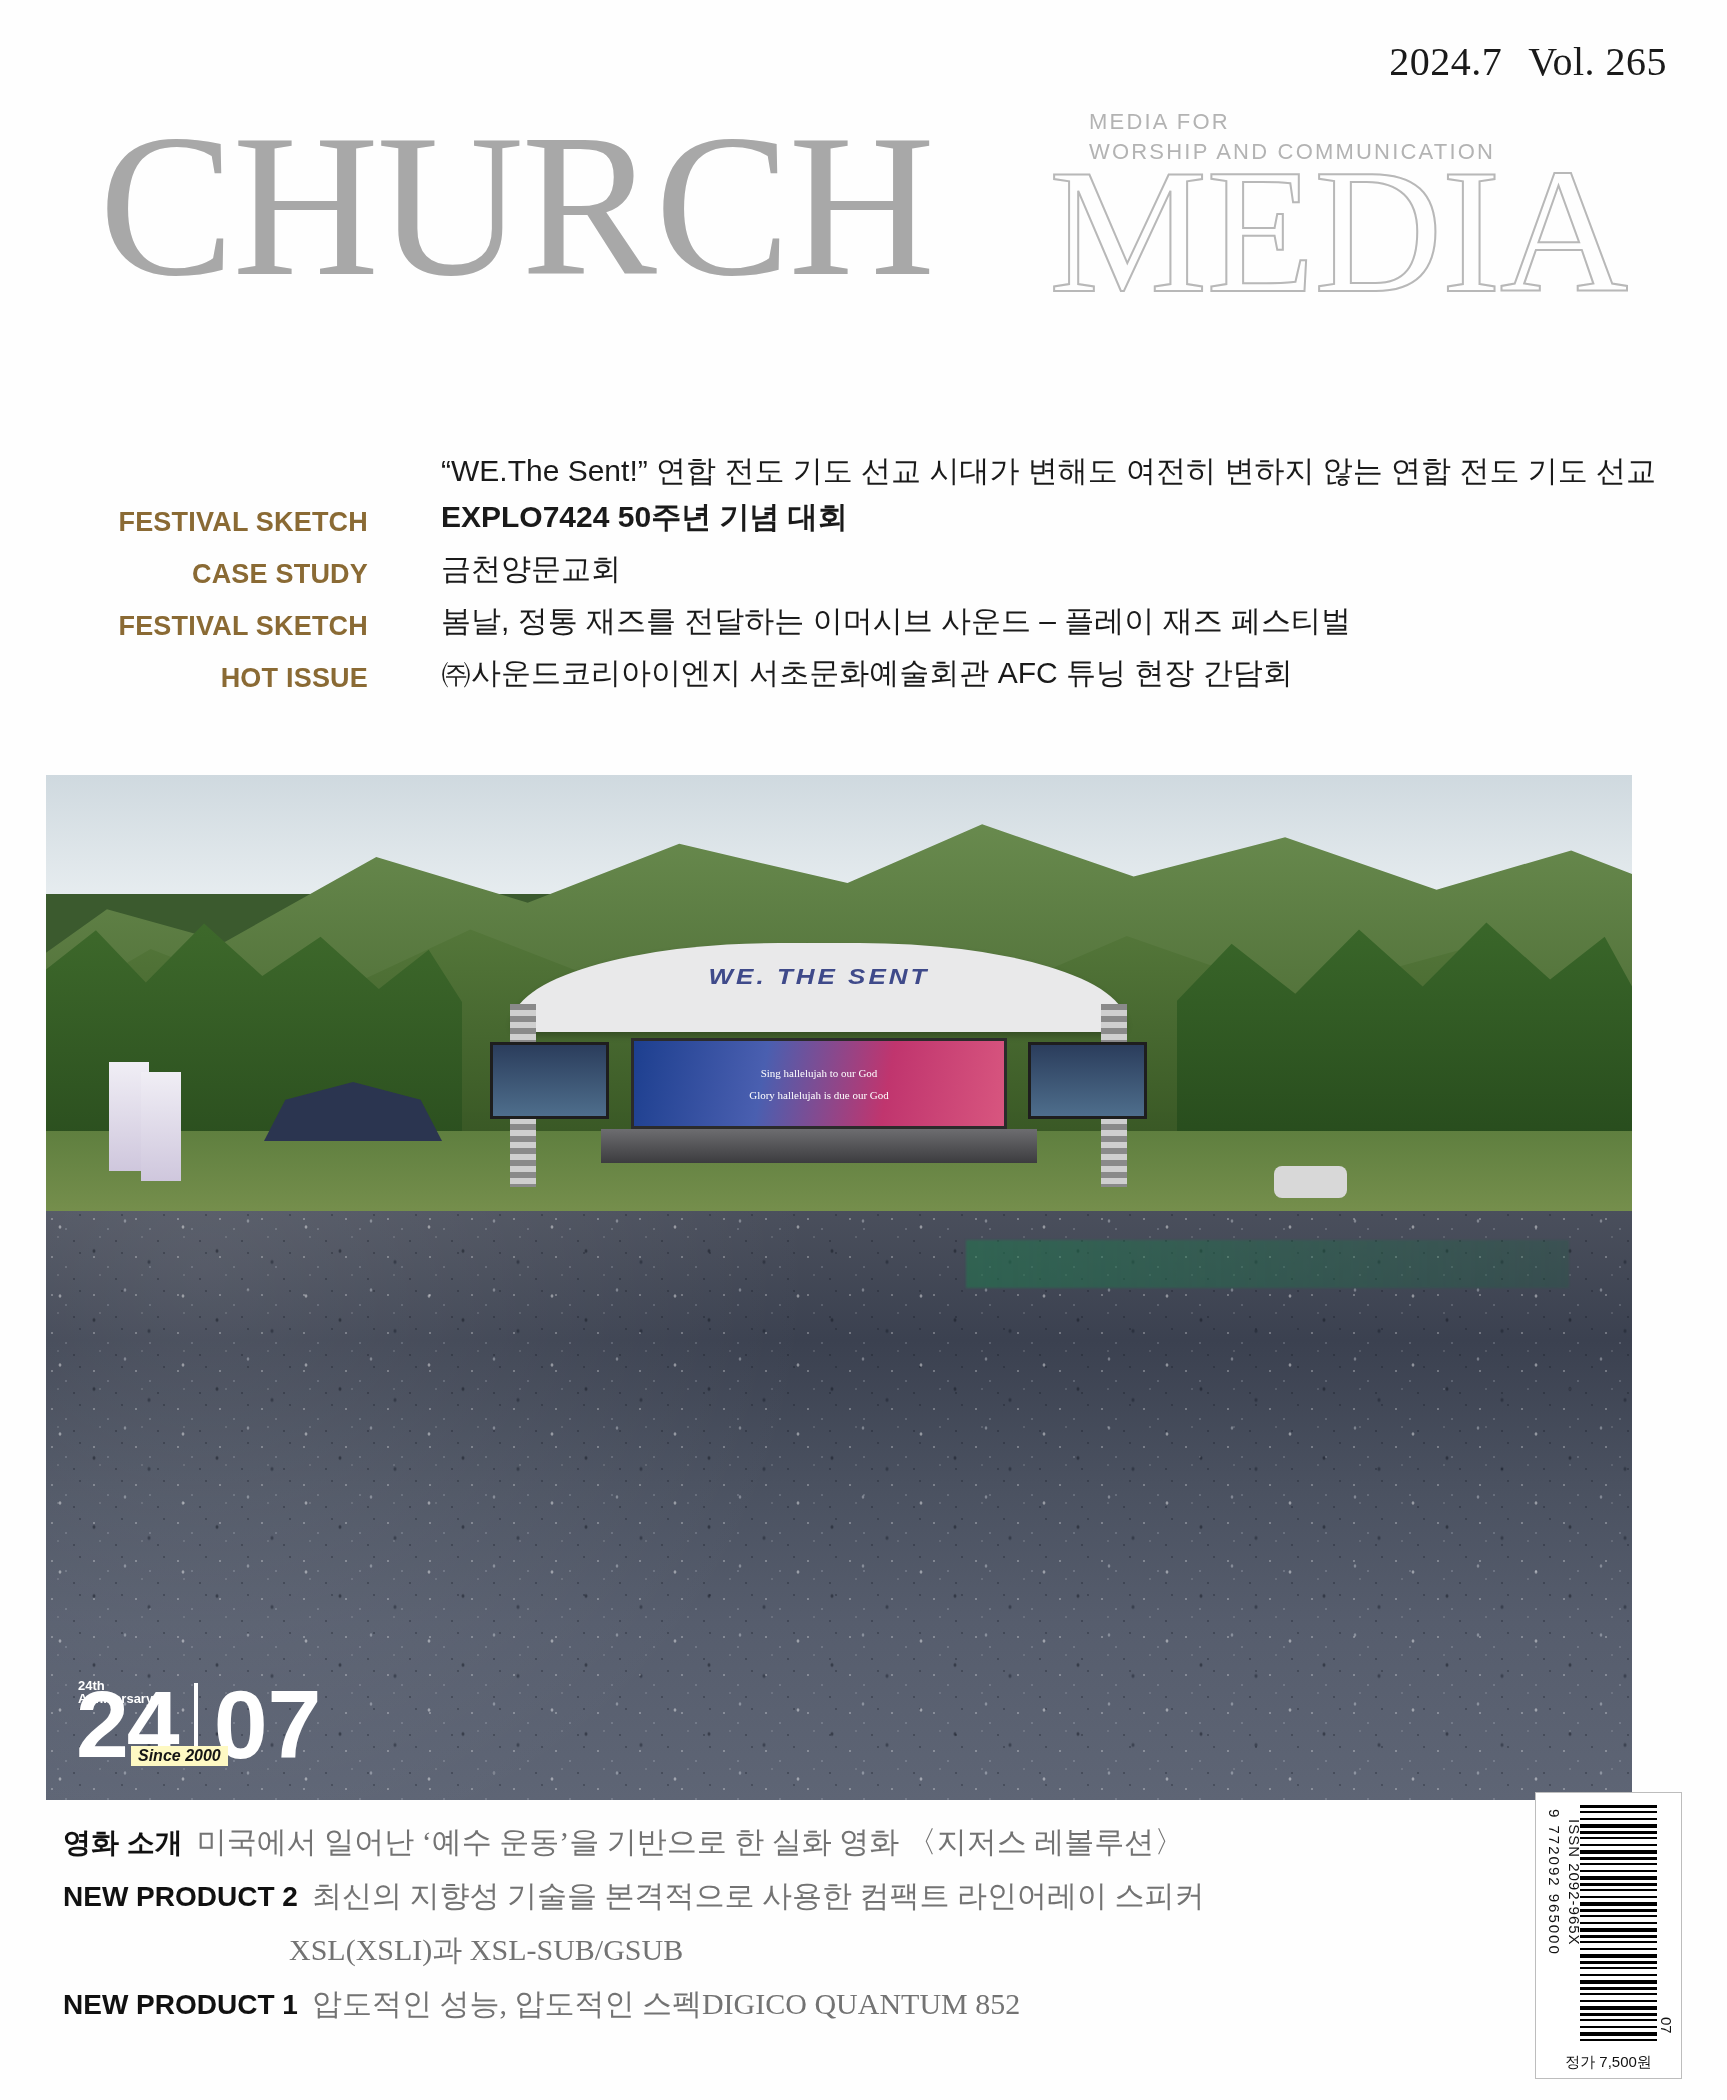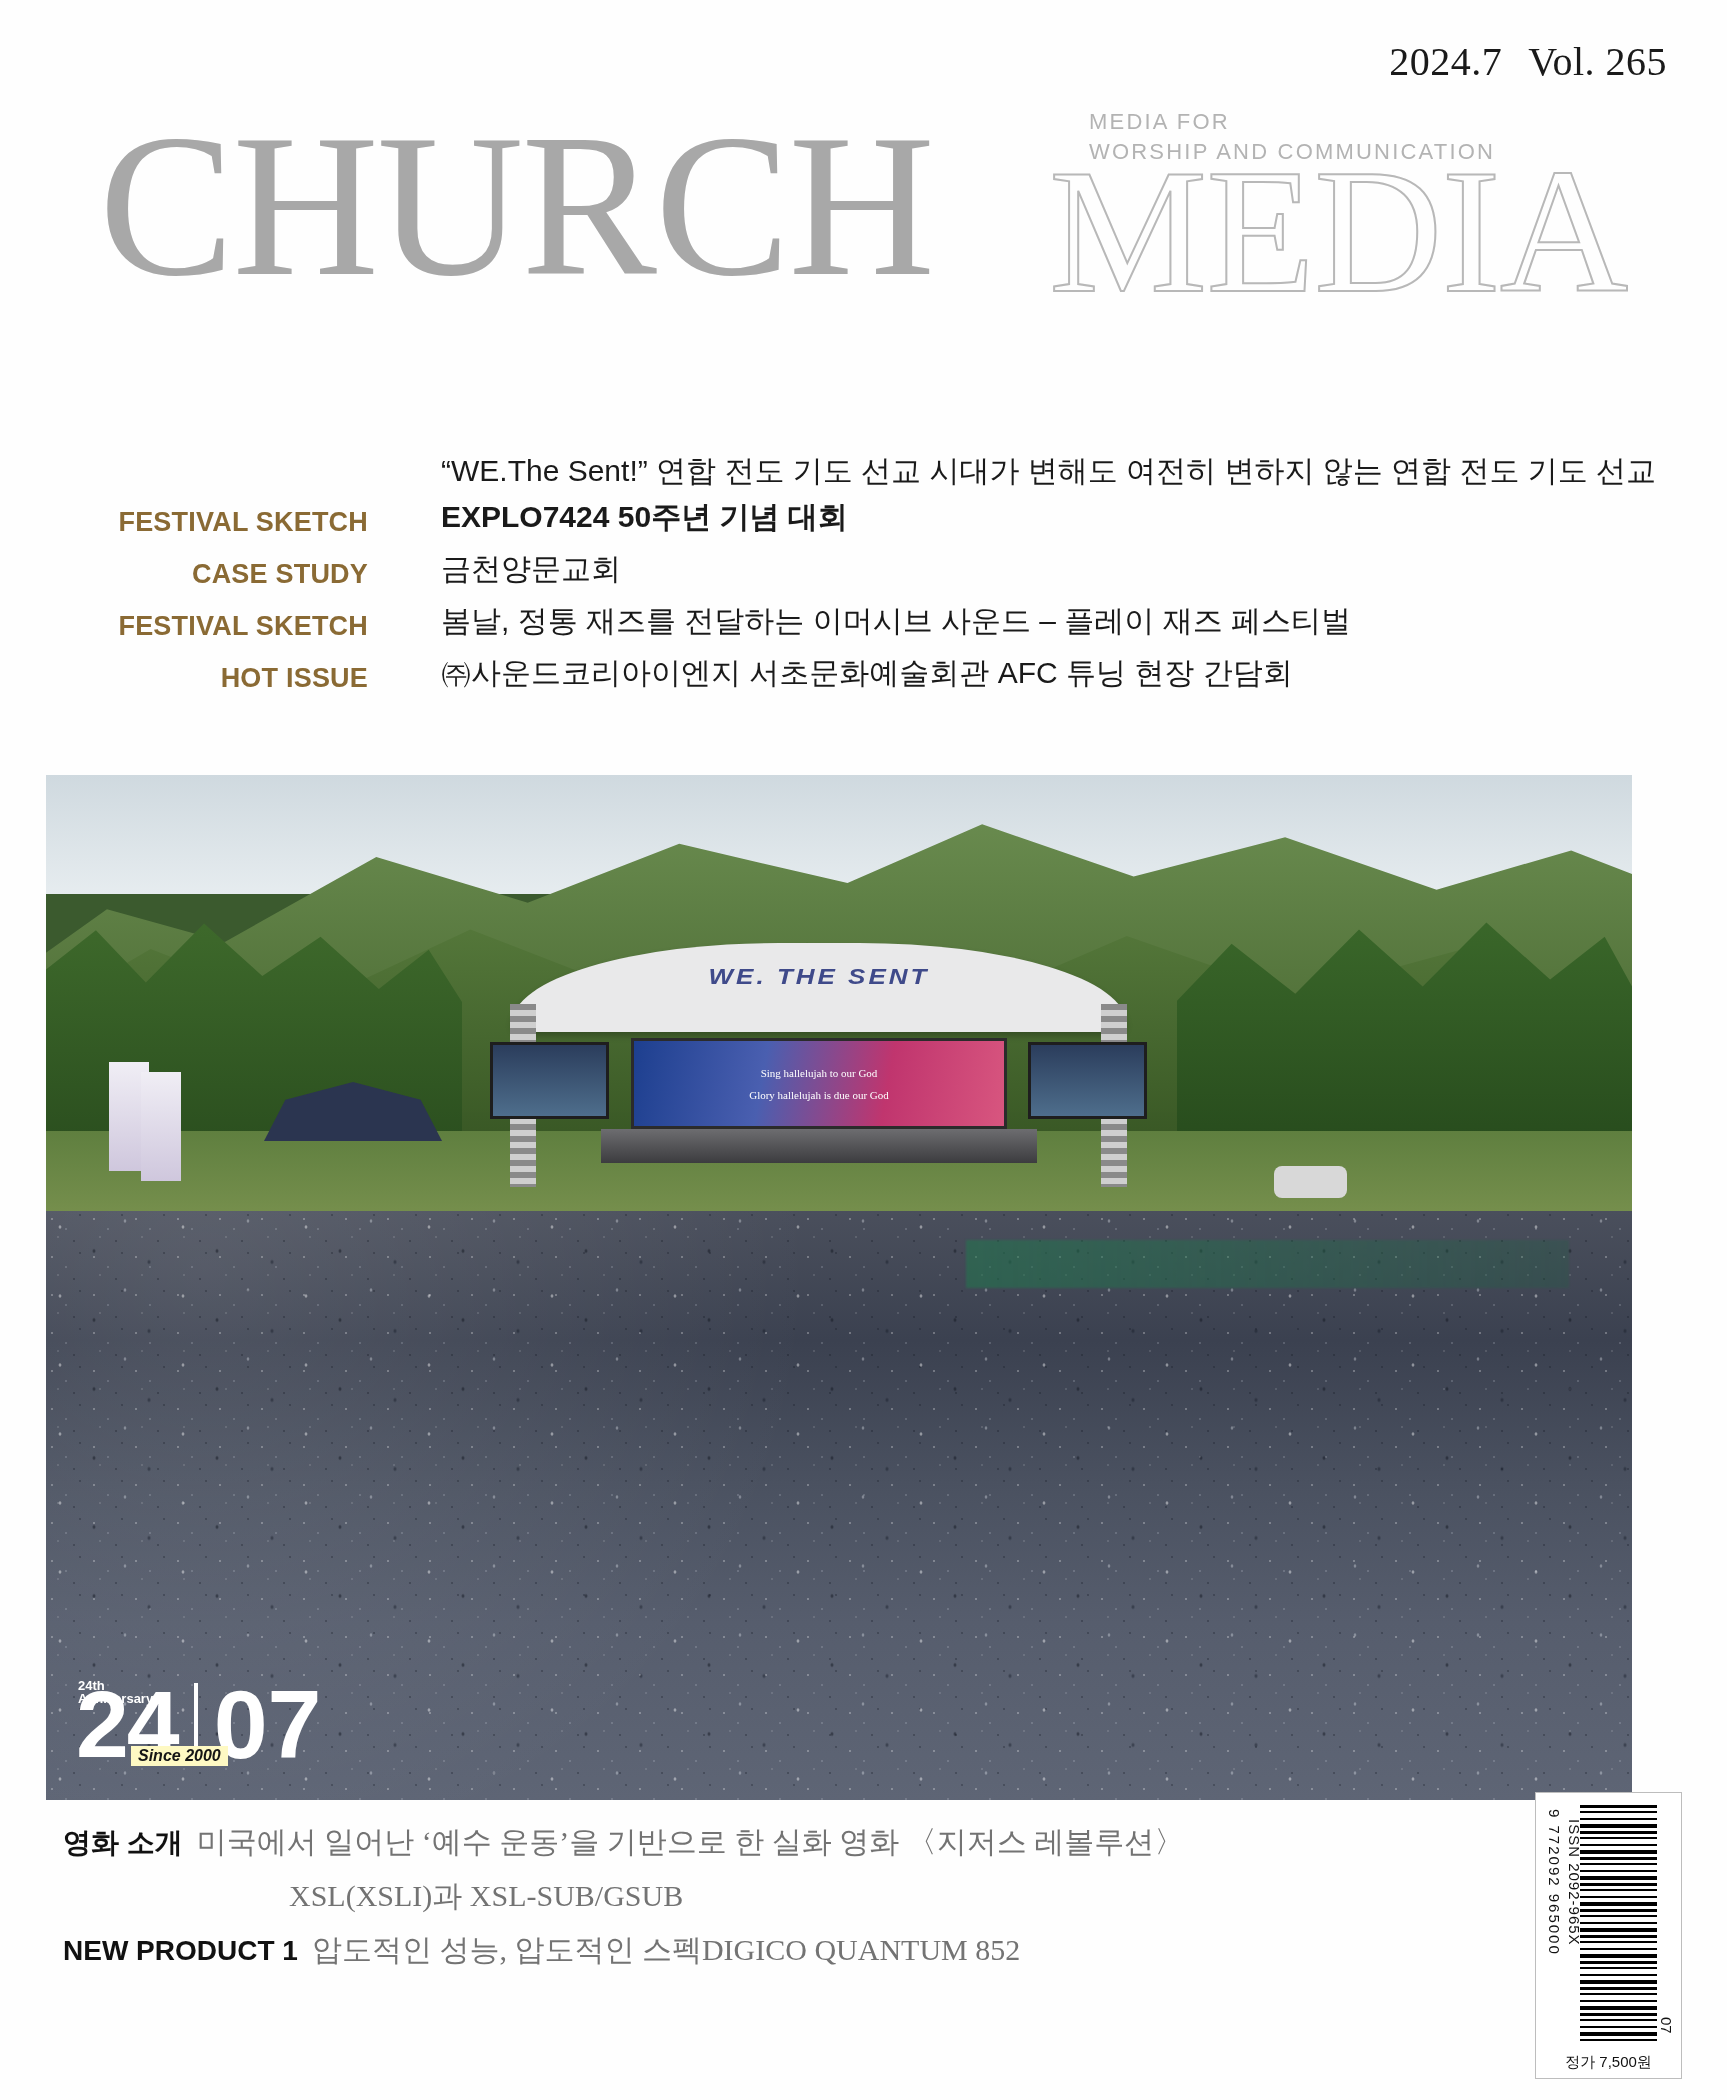--- a/index.html
+++ b/index.html
@@ -464,20 +464,24 @@
     <div style="position:absolute;left:32px;bottom:95px;font-size:13px;line-height:13px;font-weight:bold;color:#fff;font-family:'Liberation Sans',sans-serif;white-space:pre;">24th
 Anniversary</div>
     <div style="position:absolute;left:85px;bottom:34px;background:#fef9c3;color:#151515;font-size:16px;font-weight:bold;font-style:italic;padding:1px 7px;font-family:'Liberation Sans',sans-serif;">Since 2000</div>
   </div>
 
   <div class="bottom-lines">
     <div class="bl-row">
       <span class="bl-label">영화 소개</span>
       <span class="bl-text">미국에서 일어난 ‘예수 운동’을 기반으로 한 실화 영화 〈지저스 레볼루션〉</span>
     </div>
+    <div class="bl-row">
+      <span class="bl-label">NEW PRODUCT 2</span>
+      <span class="bl-text">최신의 지향성 기술을 본격적으로 사용한 컴팩트 라인어레이 스피커</span>
+    </div>
     <div class="bl-row center">
       <span class="bl-text">XSL(XSLI)과 XSL-SUB/GSUB</span>
     </div>
     <div class="bl-row">
       <span class="bl-label">NEW PRODUCT 1</span>
       <span class="bl-text">압도적인 성능, 압도적인 스펙DIGICO QUANTUM 852</span>
     </div>
   </div>
 
   <div class="barcode-box">

